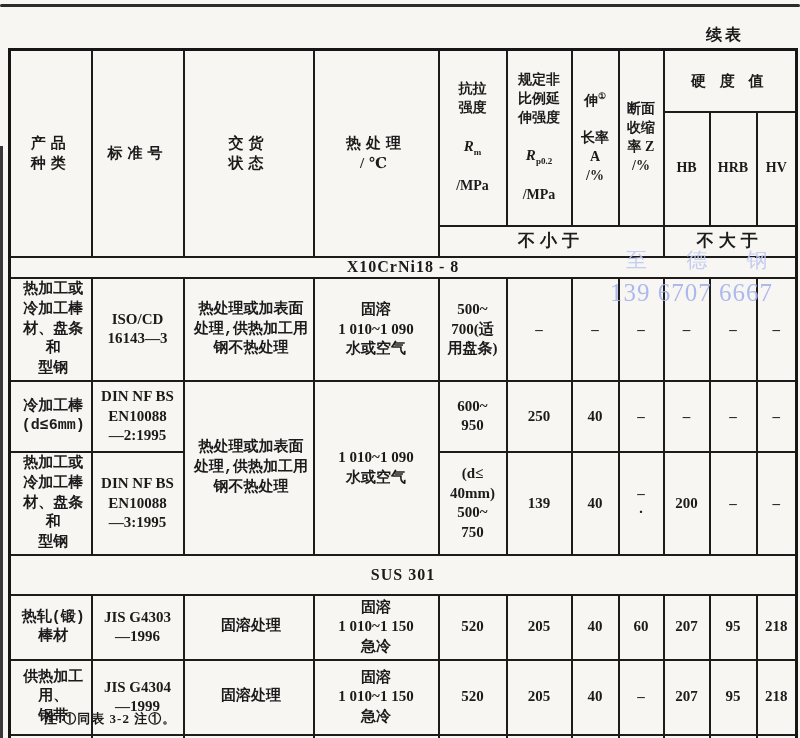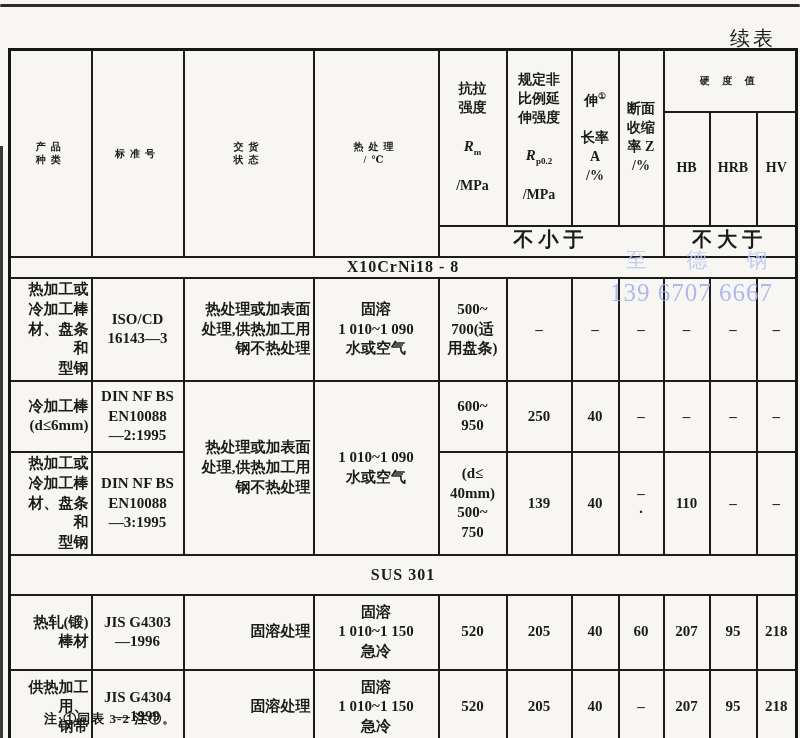--- a/index.html
+++ b/index.html
@@ -4,37 +4,37 @@
 <style>
   html,body{margin:0;padding:0;}
   body{
     width:800px;height:738px;position:relative;overflow:hidden;
     background:#f7f6f2;
     font-family:"Liberation Serif","DejaVu Serif",serif;
     color:#1b1b1b;
   }
   .scan-top-line{position:absolute;top:4px;left:0;width:800px;height:3px;background:#2d2c2a;border-radius:2px;}
   .scan-left-edge{position:absolute;top:146px;left:0;width:3px;height:592px;background:#39383a;}
-  .continued{position:absolute;top:25px;left:730px;font-size:20px;font-weight:400;letter-spacing:3px;}
+  .continued{position:absolute;top:25px;left:706px;font-size:16px;font-weight:700;letter-spacing:3px;}
   table{
     position:absolute;top:48px;left:8px;width:787px;height:657px;
     border-collapse:collapse;table-layout:fixed;
     border:3px solid #161616;
   }
   td{
     border:2px solid #1d1c1b;
     text-align:center;vertical-align:middle;
     font-weight:700;font-size:15px;line-height:1.32;
     white-space:pre-line;padding:1px 2px;overflow:hidden;
   }
   td.hdr{font-size:14px;line-height:1.35;}
-  td.hdr-wide{letter-spacing:5px;font-size:10px;}
-  td.left{text-align:right;padding-left:7px;}
+  td.hdr-wide{letter-spacing:5px;font-size:15px;}
+  td.left{text-align:center;padding-left:7px;font-family:Liberation Mono, monospace;}
   td.grade-row{letter-spacing:1px;font-size:16px;padding:0;line-height:1;}
-  td.minmax{letter-spacing:5px;font-size:20px;font-family:Liberation Mono, monospace;}
+  td.minmax{letter-spacing:5px;font-size:17px;}
   .sym{font-size:15px;line-height:1.2;}
   .sym i{font-family:"Liberation Serif","DejaVu Serif",serif;}
   .sym sub{font-size:9px;}
   sup{font-size:9px;}
   .watermark{
     position:absolute;top:246px;left:610px;width:200px;
     pointer-events:none;white-space:nowrap;opacity:.9;text-align:left;
   }
   .wm1{font-size:21px;letter-spacing:17px;color:#c0c8f2;font-weight:400;margin-left:16px;}
   .wm2{font-size:25px;letter-spacing:1px;color:#a5b3ec;font-weight:400;margin-top:5px;}
@@ -165,30 +165,30 @@
 EN10088
 —3:1995</td>
     <td>(d≤
 40mm)
 500~
 750</td>
     <td>139</td>
     <td>40</td>
     <td>–
 ·</td>
-    <td>110</td>
+    <td>200</td>
     <td>–</td>
     <td>–</td>
   </tr>
 
   <tr style="height:40px">
     <td colspan="11" class="grade-row">SUS 301</td>
   </tr>
 
-  <tr style="height:75px">
+  <tr style="height:65px">
     <td class="left">热轧(锻)
 棒材</td>
     <td>JIS G4303
 —1996</td>
     <td class="left">固溶处理</td>
     <td>固溶
 1 010~1 150
 急冷</td>
     <td>520</td>
     <td>205</td>

